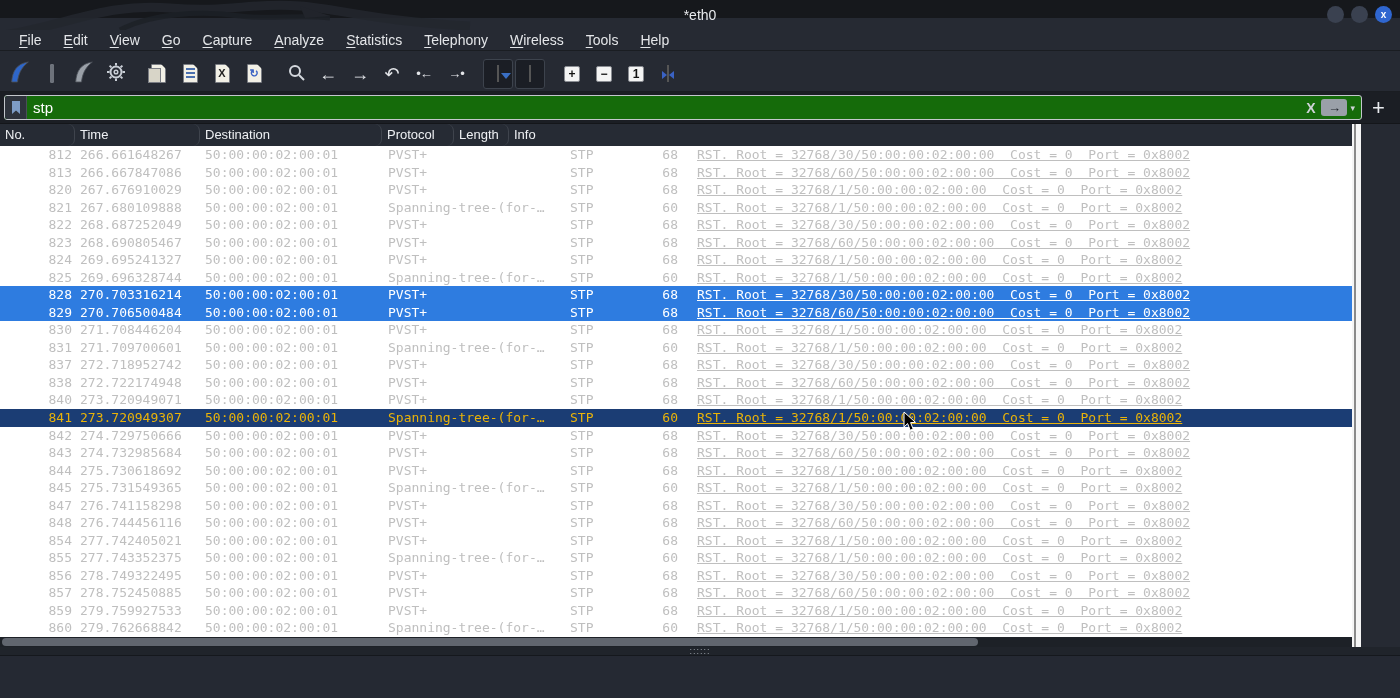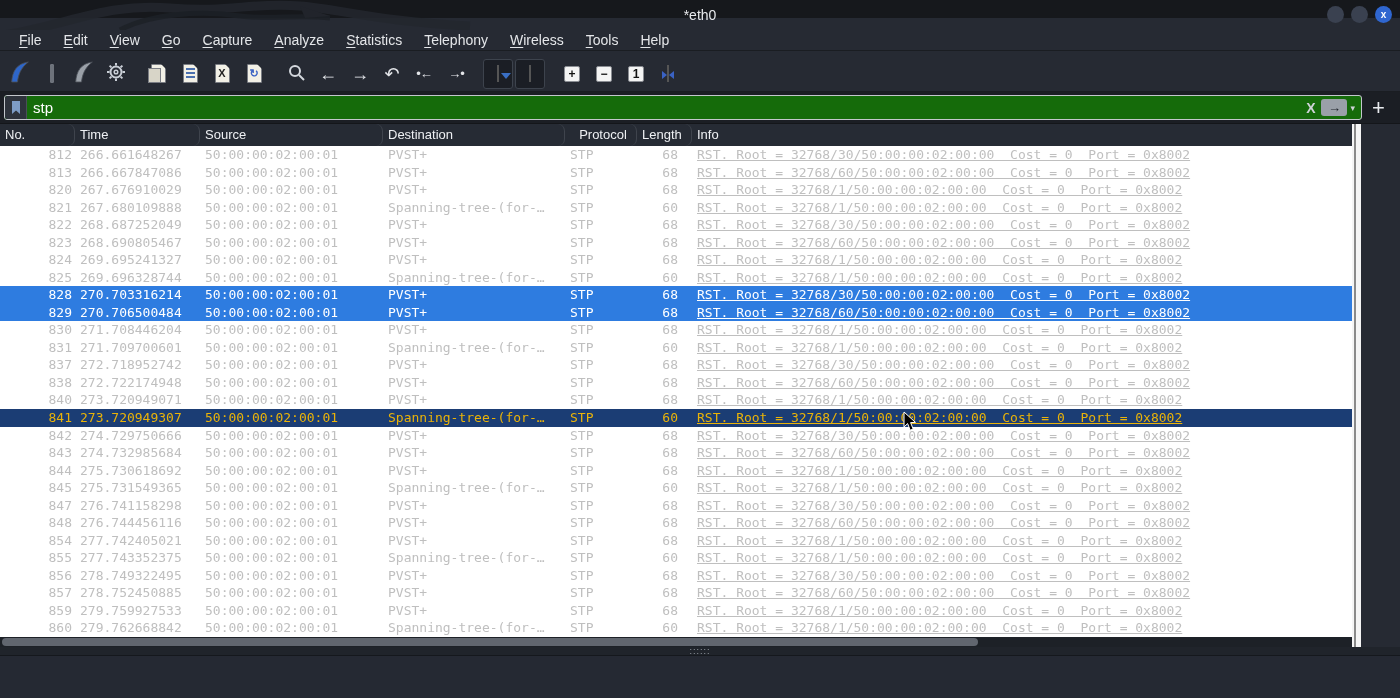--- a/index.html
+++ b/index.html
@@ -237,23 +237,22 @@
       <div class="filter-apply">→</div>
       <div class="filter-caret">▾</div>
     </div>
     <div class="filter-plus">+</div>
   </div>
 
   <div class="packet-pane">
     <div class="header-row" id="header-row">
         <div class="hcell" style="width: 75px;">No.</div>
         <div class="hcell" style="width: 125px;">Time</div>
-        <div class="hcell" style="width: 183px;">Source</div>
         <div class="hcell" style="width: 182px;">Destination</div>
-        <div class="hcell" style="width: 72px; text-align: center;">Protocol</div>
+        <div class="hcell" style="width: 72px;">Protocol</div>
         <div class="hcell" style="width: 55px;">Length</div>
         <div class="hcell" style="flex: 1 1 0%; border-right: none;">Info</div>
       </div>
     <div class="rows" id="packet-rows">
         <div class="prow"><span class="c-no">812</span><span class="c-time">266.661648267</span><span class="c-src">50:00:00:02:00:01</span><span class="c-dst">PVST+</span><span class="c-proto">STP</span><span class="c-len">68</span><span class="c-info">RST. Root = 32768/30/50:00:00:02:00:00  Cost = 0  Port = 0x8002</span></div>
         <div class="prow"><span class="c-no">813</span><span class="c-time">266.667847086</span><span class="c-src">50:00:00:02:00:01</span><span class="c-dst">PVST+</span><span class="c-proto">STP</span><span class="c-len">68</span><span class="c-info">RST. Root = 32768/60/50:00:00:02:00:00  Cost = 0  Port = 0x8002</span></div>
         <div class="prow"><span class="c-no">820</span><span class="c-time">267.676910029</span><span class="c-src">50:00:00:02:00:01</span><span class="c-dst">PVST+</span><span class="c-proto">STP</span><span class="c-len">68</span><span class="c-info">RST. Root = 32768/1/50:00:00:02:00:00  Cost = 0  Port = 0x8002</span></div>
         <div class="prow"><span class="c-no">821</span><span class="c-time">267.680109888</span><span class="c-src">50:00:00:02:00:01</span><span class="c-dst">Spanning-tree-(for-…</span><span class="c-proto">STP</span><span class="c-len">60</span><span class="c-info">RST. Root = 32768/1/50:00:00:02:00:00  Cost = 0  Port = 0x8002</span></div>
         <div class="prow"><span class="c-no">822</span><span class="c-time">268.687252049</span><span class="c-src">50:00:00:02:00:01</span><span class="c-dst">PVST+</span><span class="c-proto">STP</span><span class="c-len">68</span><span class="c-info">RST. Root = 32768/30/50:00:00:02:00:00  Cost = 0  Port = 0x8002</span></div>
         <div class="prow"><span class="c-no">823</span><span class="c-time">268.690805467</span><span class="c-src">50:00:00:02:00:01</span><span class="c-dst">PVST+</span><span class="c-proto">STP</span><span class="c-len">68</span><span class="c-info">RST. Root = 32768/60/50:00:00:02:00:00  Cost = 0  Port = 0x8002</span></div>

